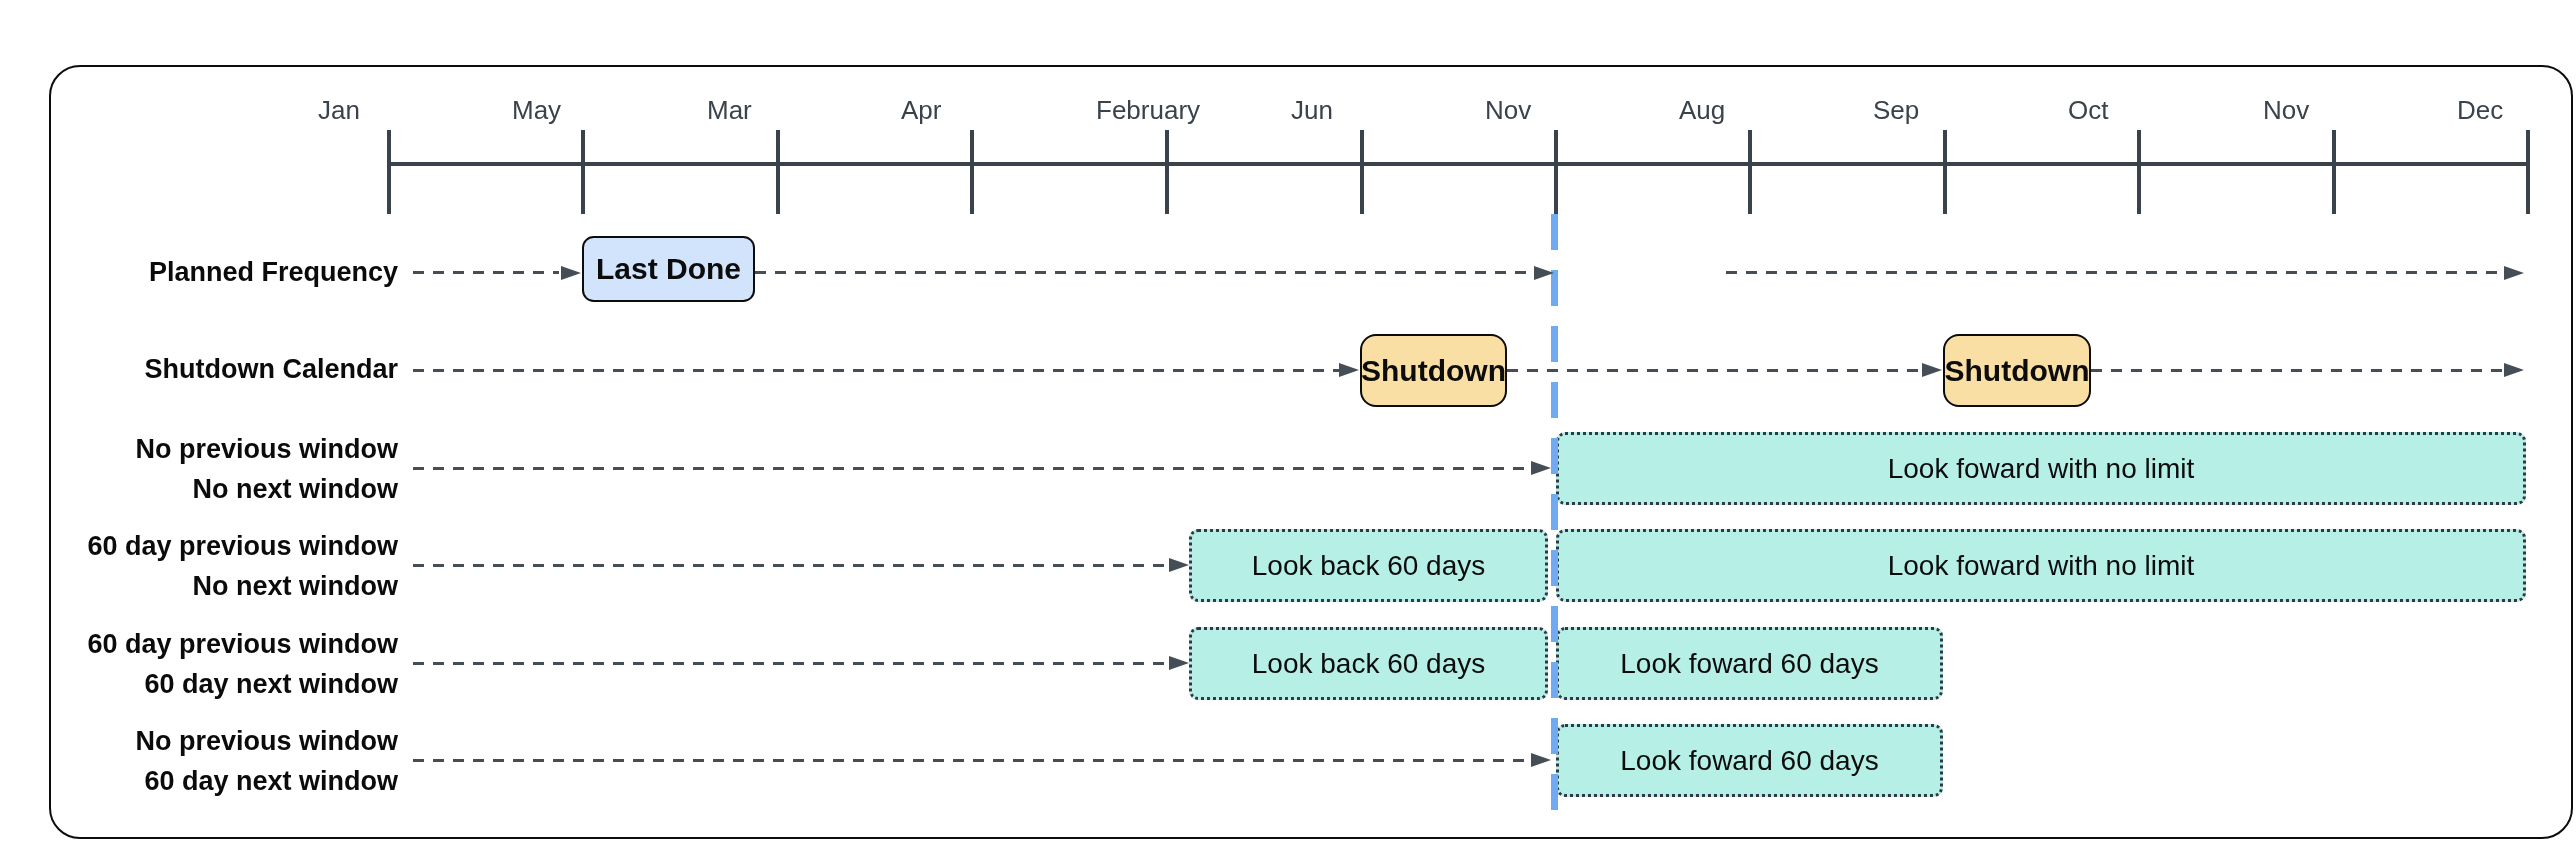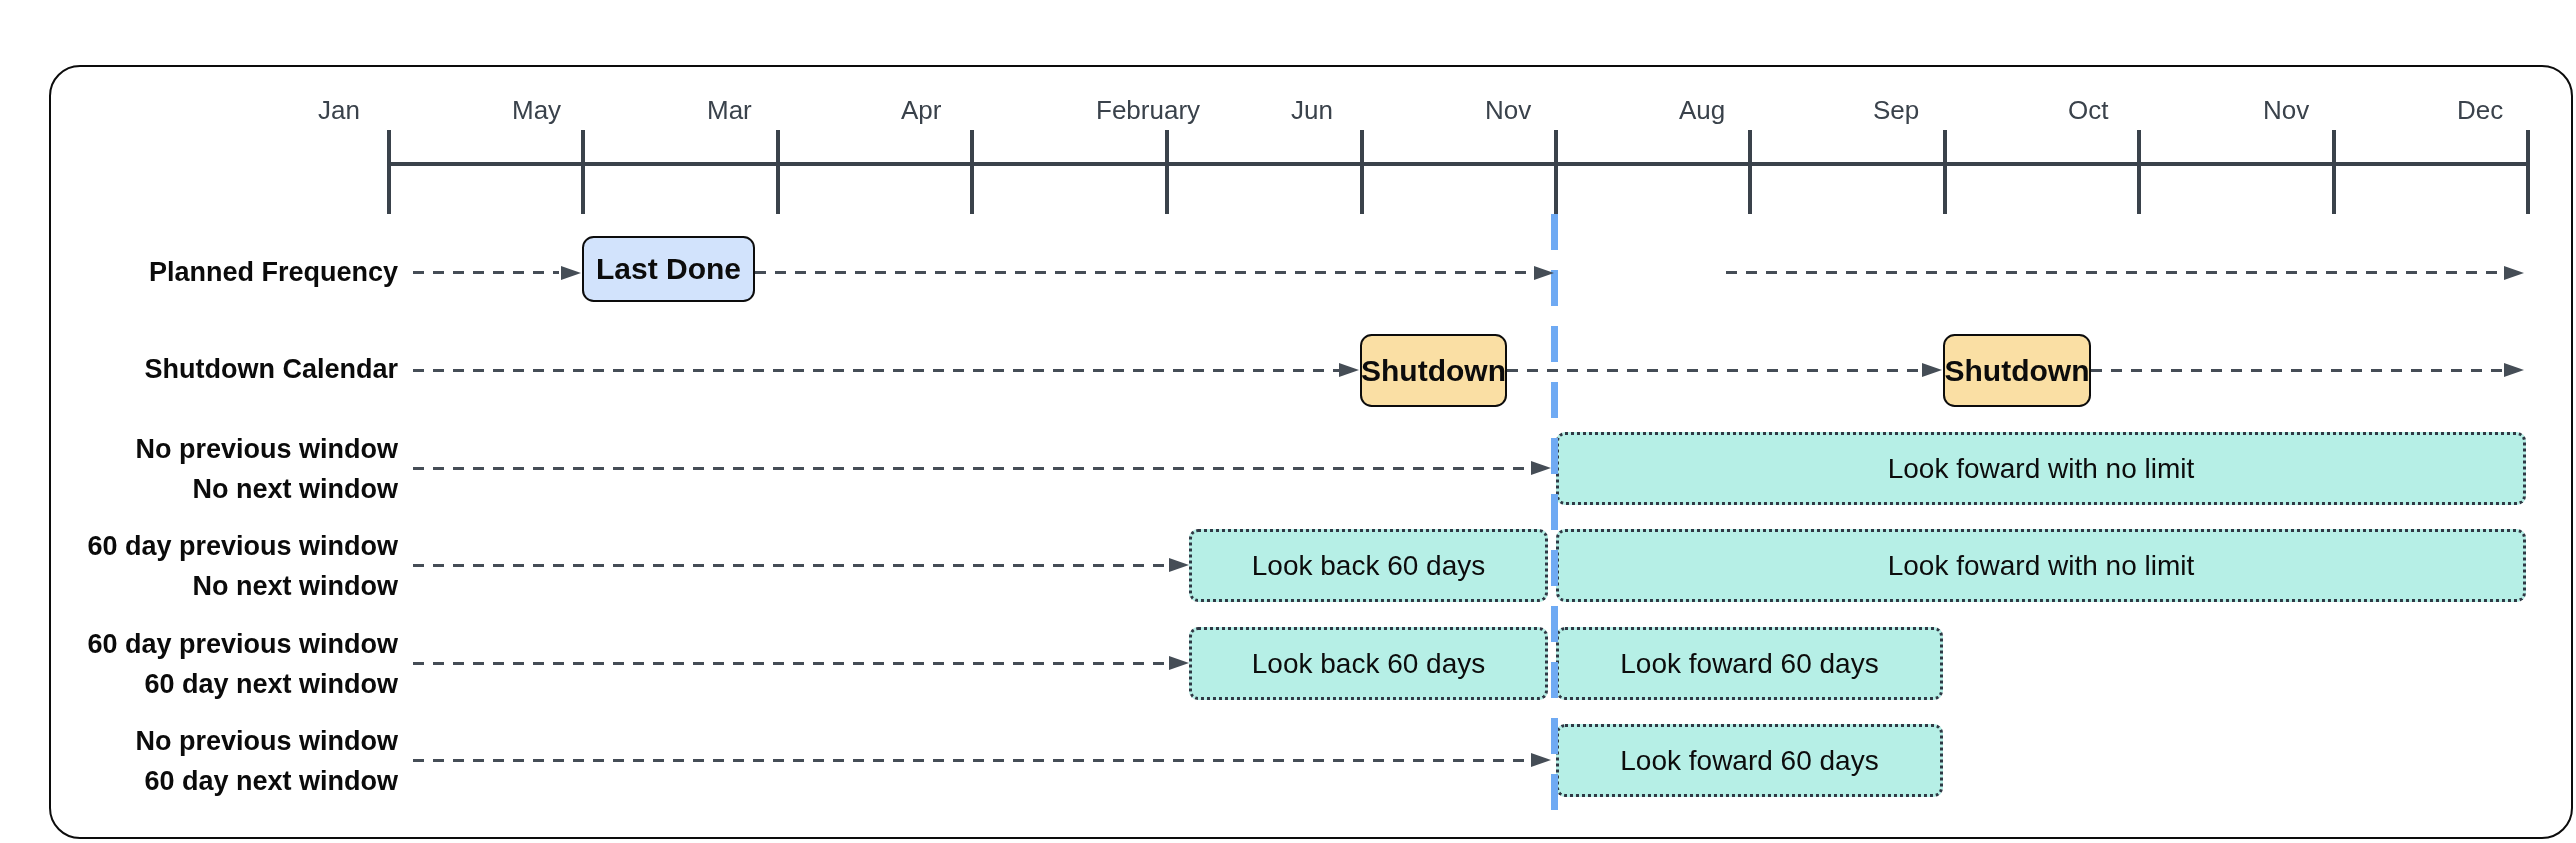--- a/index.html
+++ b/index.html
@@ -33,21 +33,21 @@
     position:absolute;left:1551px;top:214px;width:6.5px;height:607px;z-index:2;
     background:repeating-linear-gradient(180deg,#6faaf3 0 36px,rgba(0,0,0,0) 36px 56px);
   }
   .ebox{
     position:absolute;box-sizing:border-box;z-index:3;
     border:2.6px solid #0c0c0c;border-radius:11.7px;
     display:flex;align-items:center;justify-content:center;
     font-size:30px;font-weight:bold;color:#0c0c0c;
   }
   .ebox.blue{background:#d2e3fc;}
-  .ebox.peach{background:#fadfa4;}
+  .ebox.peach{background:#fadfa4;border-radius:16px;}
   .tbox{
     position:absolute;box-sizing:border-box;z-index:1;
     border:3.2px dotted #2f3844;border-radius:9px;background:#b6efe6;
     display:flex;align-items:center;justify-content:center;
     font-size:28px;font-weight:normal;color:#0c0c0c;
   }
   .rowlabel{
     position:absolute;right:2178px;width:453px;text-align:right;
     font-size:27px;font-weight:bold;color:#0b0b0b;
   }

